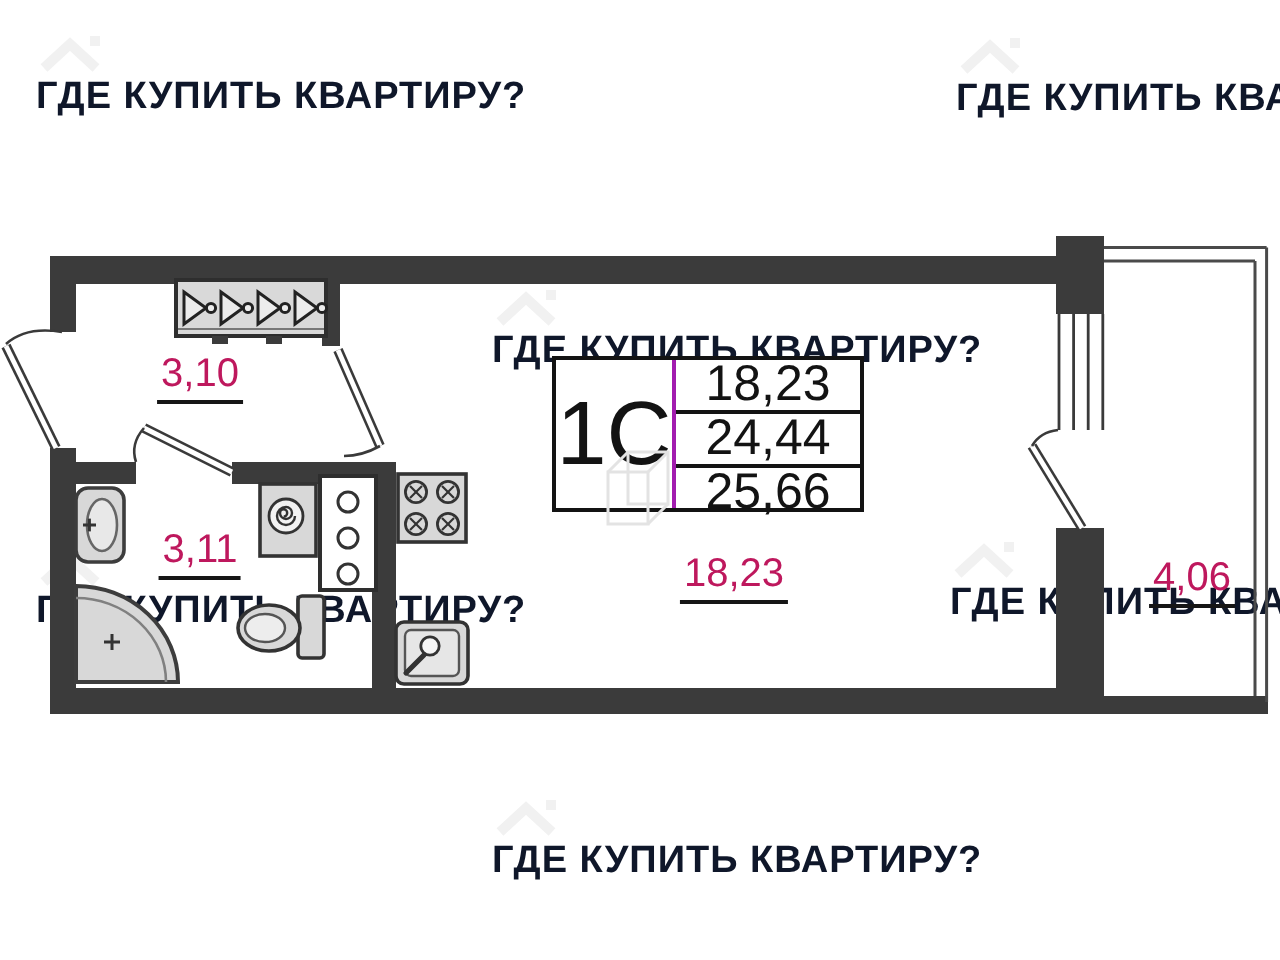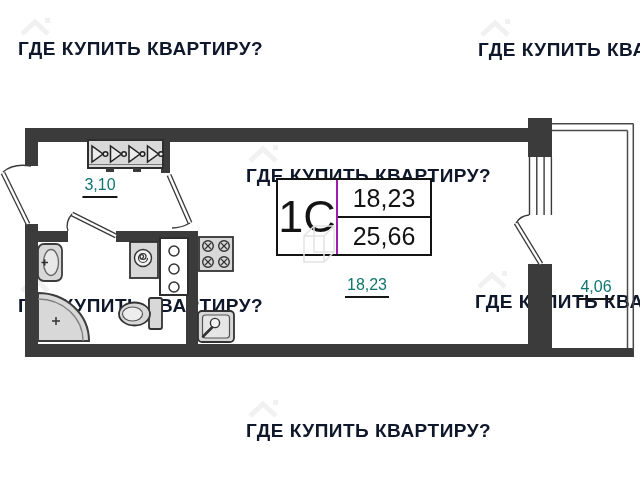--- a/index.html
+++ b/index.html
@@ -12,21 +12,21 @@
   .wm-text{
     font-weight:bold;font-size:19px;letter-spacing:.5px;white-space:nowrap;
     line-height:1;margin-top:3px;
   }
   .wm-house{display:block;margin-left:2px;}
   
   #plan{position:absolute;left:0;top:0;z-index:2;}
   
   .room-label{
     position:absolute;z-index:4;transform:translateX(-50%);
-    font-size:16px;color:#0f766e;line-height:1;
+    font-size:20px;color:#be185d;line-height:1;
     border-bottom:2px solid #161616;padding:0 2px 3px 2px;white-space:nowrap;
   }
   
   #unit-table{
     position:absolute;left:276px;top:178px;width:152px;height:74px;
     background:#ffffff;border:2px solid #131313;display:flex;z-index:3;
   }
   #type-cell{
     width:58px;border-right:2px solid #a21caf;display:flex;align-items:center;
     justify-content:center;font-size:45px;color:#131313;position:relative;
@@ -216,33 +216,35 @@
 
     <g>
       <rect x="198" y="311" width="36" height="31" rx="4" fill="#d8d8d8" stroke="#333" stroke-width="1.8"></rect>
       <rect x="202.5" y="315" width="27" height="23" rx="3" fill="#e6e6e6" stroke="#555" stroke-width="1.2"></rect>
       <circle cx="215" cy="323" r="4.6" fill="#f5f5f5" stroke="#333" stroke-width="1.4"></circle>
       <line x1="203" y1="336.5" x2="212" y2="327.5" stroke="#333" stroke-width="2.6" stroke-linecap="round"></line>
     </g>
   </svg>
 
   <div class="room-label" style="left:100px;top:177px">3,10</div>
+  <div class="room-label" style="left:100px;top:265px">3,11</div>
   <div class="room-label" style="left:367px;top:277px">18,23</div>
   <div class="room-label" style="left:596px;top:279px">4,06</div>
 
   <div id="unit-table">
     <svg id="cuboid" width="38" height="40" viewBox="0 0 38 40">
       <g stroke="#e3e3e3" stroke-width="1.5" fill="none">
         <rect x="2" y="12" width="20" height="26"></rect>
         <rect x="12" y="2" width="20" height="26"></rect>
         <line x1="2" y1="12" x2="12" y2="2"></line>
         <line x1="22" y1="12" x2="32" y2="2"></line>
         <line x1="22" y1="38" x2="32" y2="28"></line>
       </g>
     </svg>
     <div id="type-cell">1С</div>
     <div id="val-col">
       <div class="val-row">18,23</div>
+      <div class="val-row">24,44</div>
       <div class="val-row">25,66</div>
     </div>
   </div>
 
 </div>
 
 </body></html>

